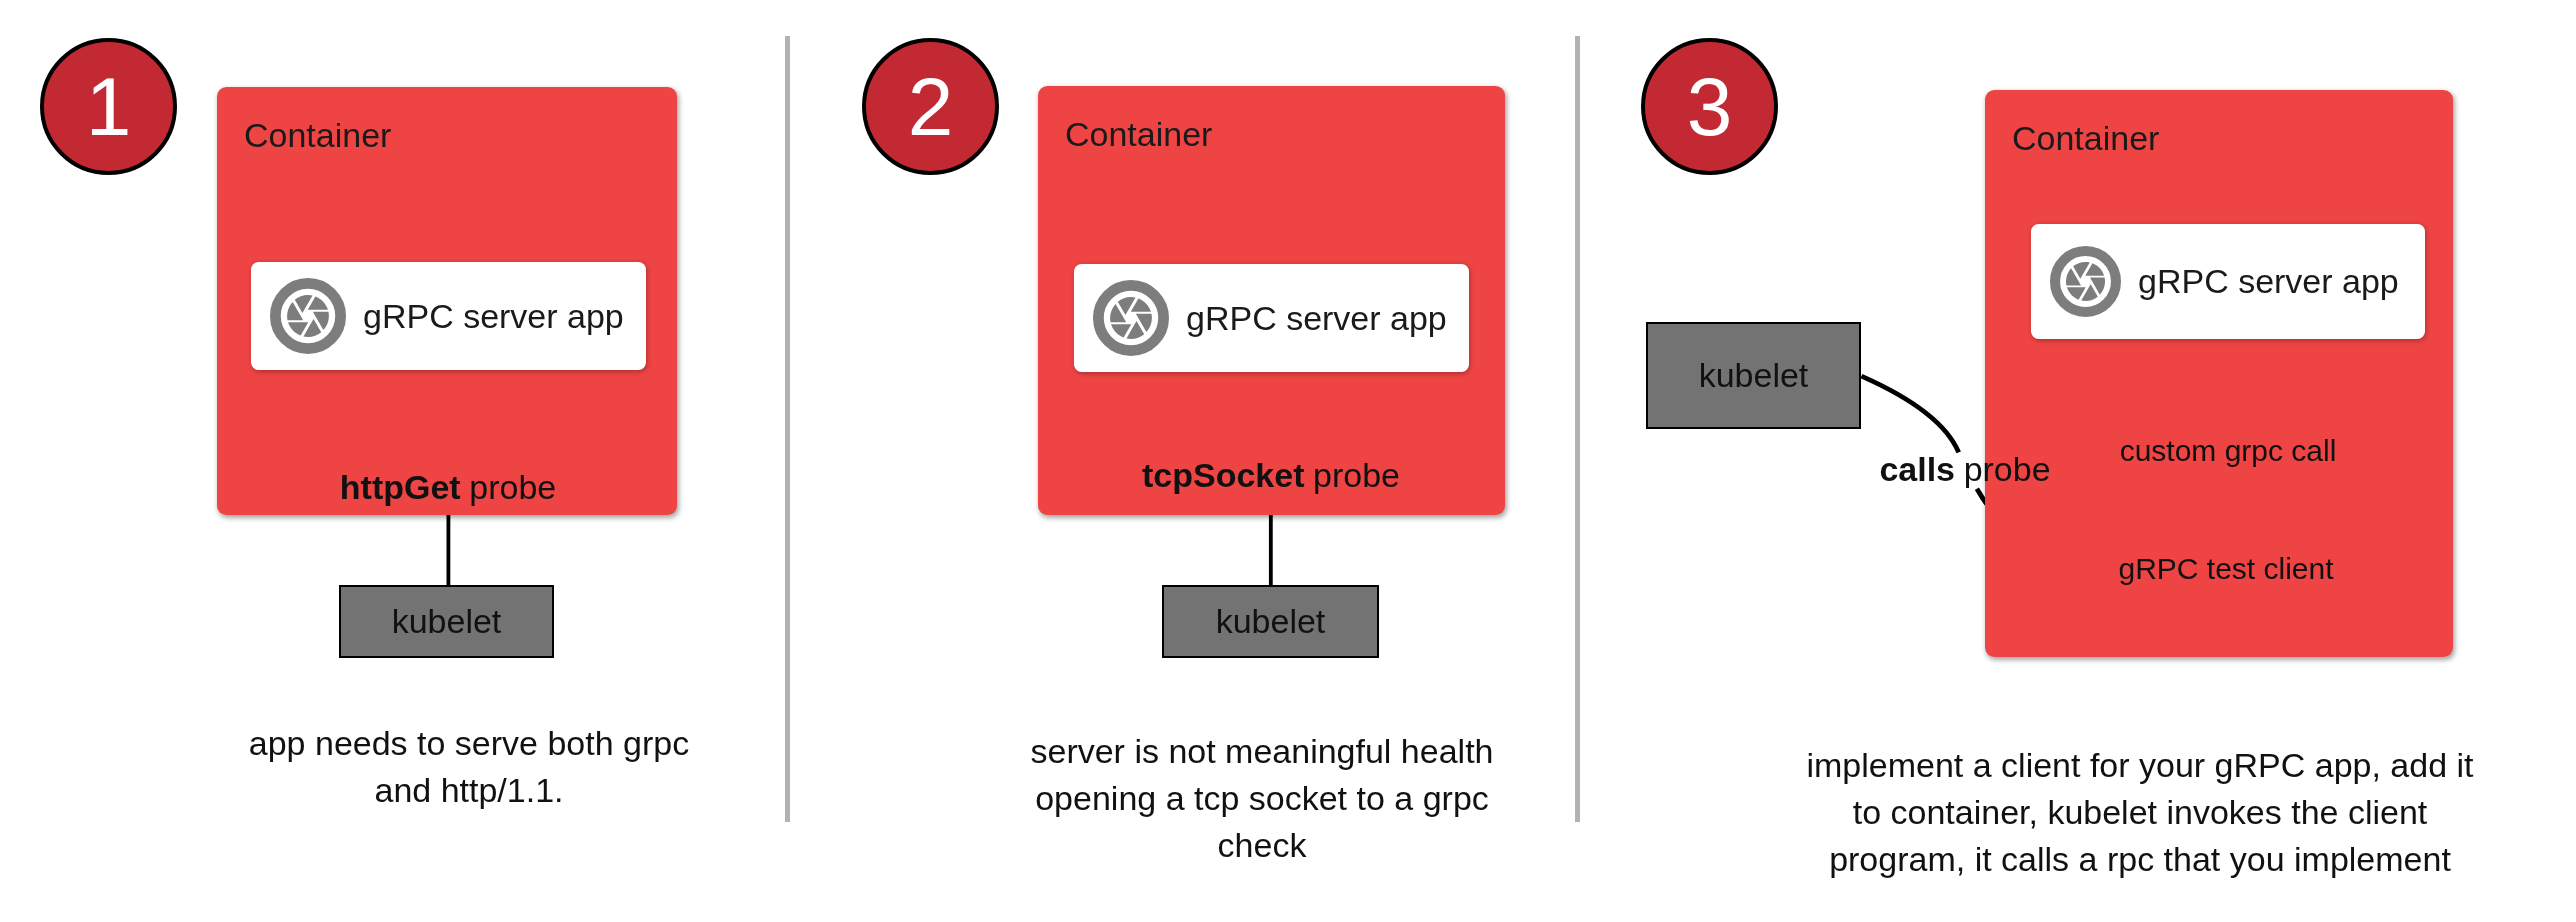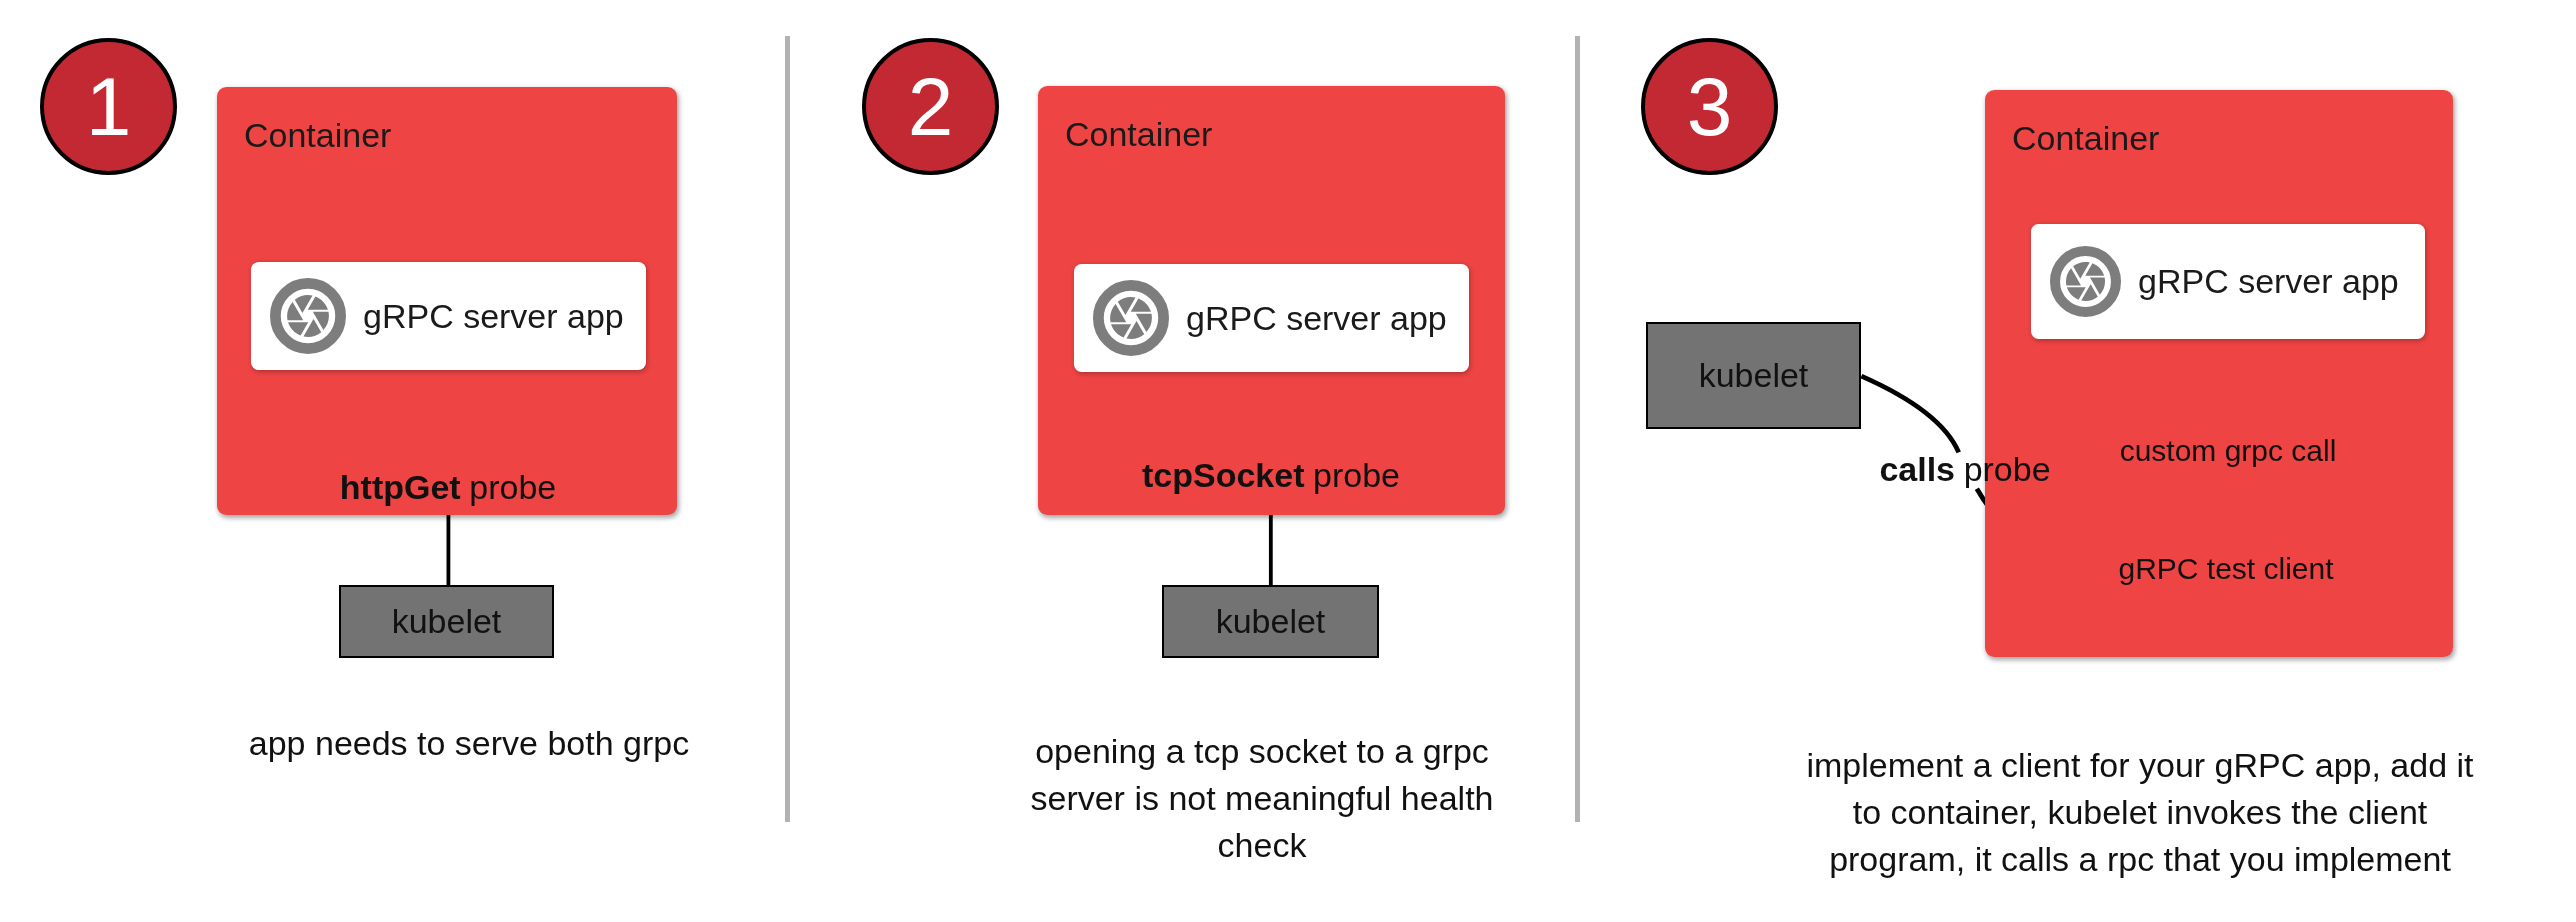--- a/index.html
+++ b/index.html
@@ -82,20 +82,21 @@
 <div class="abs probe-label" style="left:448px;top:474px;margin-top:13px;">
   <b>httpGet</b><span class="rest">probe</span>
 </div>
 
 <div class="abs kubelet-box" style="left:339px;top:585px;width:215px;height:73px;">
   <span>kubelet</span>
 </div>
 
 <div class="abs caption" style="left:469px;top:720px;width:515px;">
   <div>app needs to serve both grpc</div>
+  <div>and http/1.1.</div>
 </div>
 
 <div class="abs badge" style="left:862px;top:38px;">
   <span>2</span>
 </div>
 
 <div class="abs container-box" style="left:1038px;top:86px;width:467px;height:429px;">
   <span class="container-label">Container</span>
 </div>
 
@@ -111,22 +112,22 @@
 
 <div class="abs probe-label" style="left:1271px;top:475px;">
   <b>tcpSocket</b><span class="rest">probe</span>
 </div>
 
 <div class="abs kubelet-box" style="left:1162px;top:585px;width:217px;height:73px;">
   <span>kubelet</span>
 </div>
 
 <div class="abs caption" style="left:1262px;top:728px;width:572px;">
+  <div>server is not meaningful health</div>
   <div>opening a tcp socket to a grpc</div>
-  <div>server is not meaningful health</div>
   <div>check</div>
 </div>
 
 <div class="abs badge" style="left:1641px;top:38px;">
   <span>3</span>
 </div>
 
 <div class="abs container-box" style="left:1985px;top:90px;width:468px;height:567px;">
   <span class="container-label">Container</span>
 </div>

